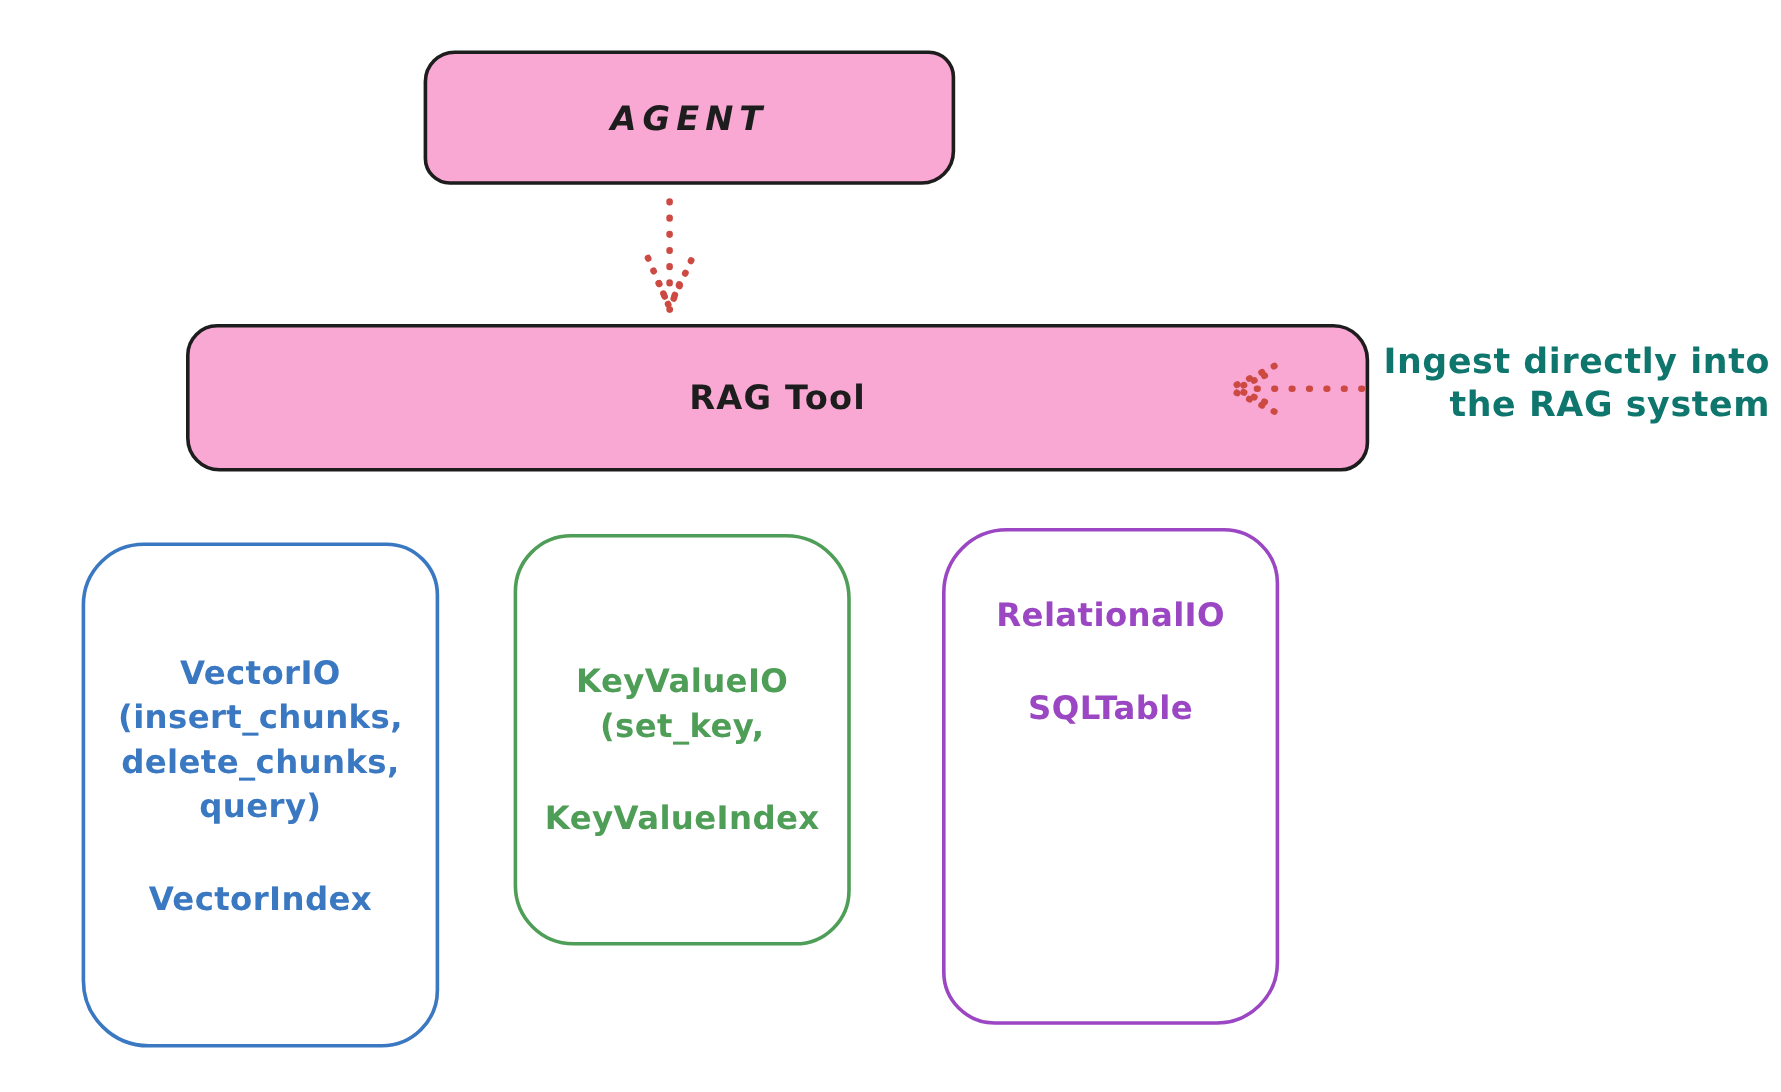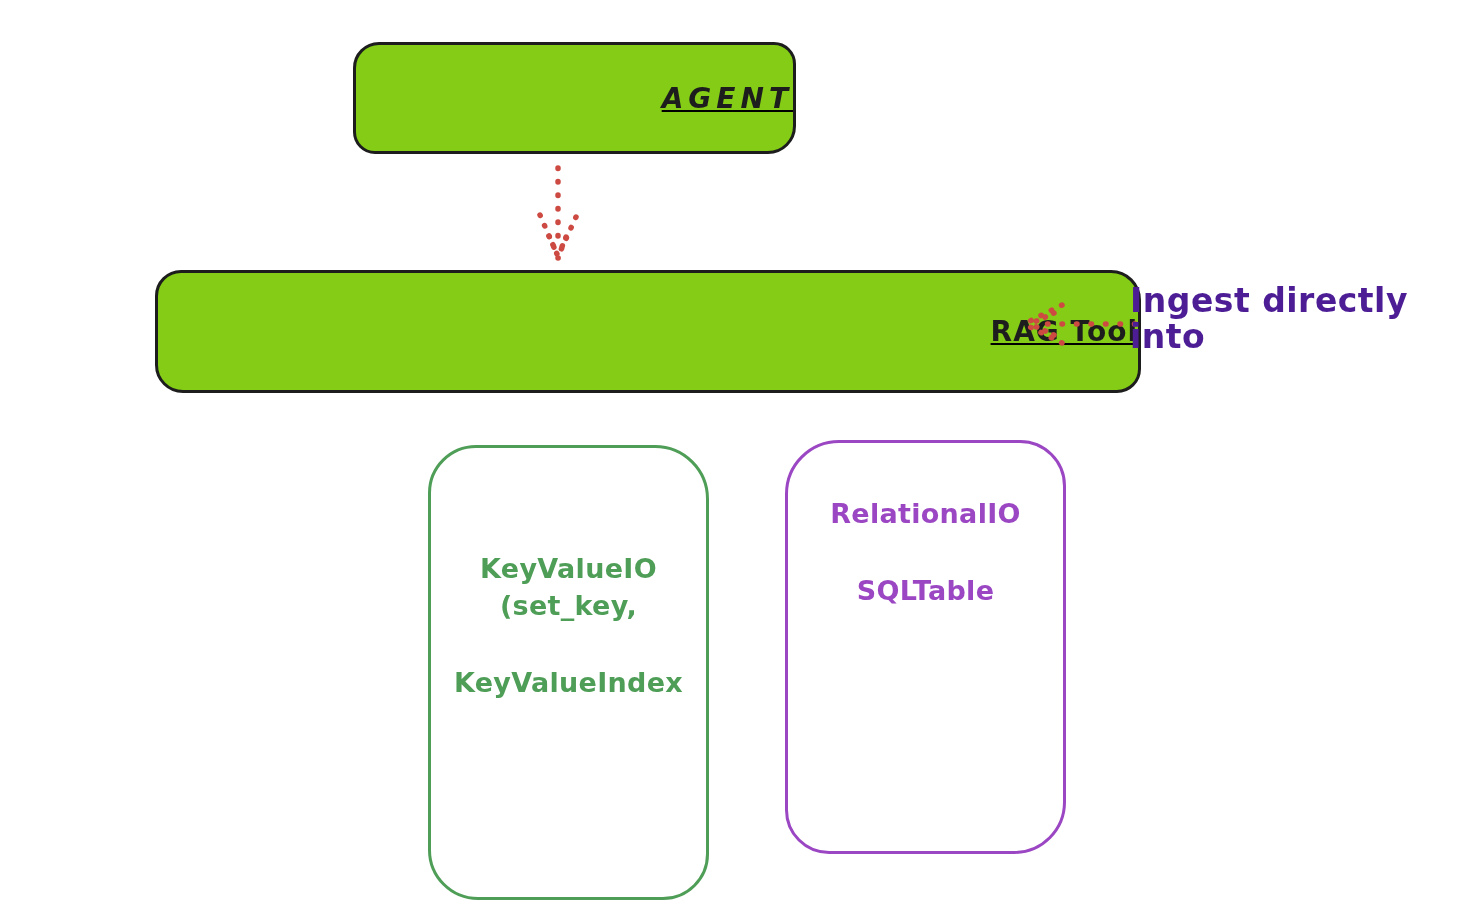--- a/index.html
+++ b/index.html
@@ -1,58 +1,58 @@
 <!DOCTYPE html>
 <html><head>
 <meta charset="utf-8">
 <style>
   html,body{margin:0;padding:0;background:#ffffff;}
   .canvas{
     position:relative;width:1484px;height:910px;background:#ffffff;overflow:hidden;
     font-family:"DejaVu Sans", sans-serif;
   }
   .node{
-    position:absolute;border:3.5px solid #1d1d1d;background:#84cc16;
-    display:flex;align-items:center;justify-content:flex-end;box-sizing:border-box;text-decoration:underline;
+    position:absolute;border:3.5px solid #1d1d1d;background:#f9a8d4;
+    display:flex;align-items:center;justify-content:center;box-sizing:border-box;
   }
   .node-agent{
     left:353px;top:42px;width:443px;height:112px;
     border-radius:26px 22px 28px 22px;
   }
   .node-agent .label{
     font-size:28px;font-weight:bold;font-style:italic;letter-spacing:5px;color:#1d1d1d;
   }
   .node-ragtool{
     left:155px;top:270px;width:986px;height:123px;
     border-radius:26px 30px 24px 28px;
   }
   .node-ragtool .label{
     font-size:28px;font-weight:bold;color:#1d1d1d;letter-spacing:1px;
   }
   .arrow-layer{position:absolute;left:0;top:0;width:1484px;height:910px;pointer-events:none;}
   .annotation{
     position:absolute;left:1130px;top:283px;width:345px;
-    text-align:left;color:#4c1d95;font-size:33px;font-weight:bold;line-height:36px;
+    text-align:right;color:#0f766e;font-size:29px;font-weight:bold;line-height:36px;
     letter-spacing:0.5px;
   }
   .io-box{
     position:absolute;background:#ffffff;box-sizing:border-box;
     display:flex;flex-direction:column;align-items:center;text-align:center;
     font-weight:bold;letter-spacing:0.3px;
   }
   .io-box .line{display:block;font-size:27px;line-height:37px;}
   .io-box .index{display:block;font-size:27px;line-height:37px;margin-top:40px;}
   .io-vector{
     left:68px;top:452px;width:298px;height:421px;
     border:3.5px solid #3b78c2;color:#3b78c2;
     border-radius:52px 44px 48px 56px;
     padding-top:88px;
   }
   .io-keyvalue{
-    left:428px;top:445px;width:281px;height:455px;
+    left:428px;top:445px;width:281px;height:343px;
     border:3.5px solid #4f9e57;color:#4f9e57;
     border-radius:48px 54px 46px 50px;
     padding-top:102px;
   }
   .io-relational{
     left:785px;top:440px;width:281px;height:414px;
     border:3.5px solid #9b46c3;color:#9b46c3;
     border-radius:54px 46px 52px 44px;
     padding-top:52px;
   }
@@ -85,22 +85,30 @@
       <path d="M1135 324 L1042 324" stroke-dasharray="0.5 14"></path>
       <path d="M1062 305 L1024 324" stroke-dasharray="0.5 11"></path>
       <path d="M1062 343 L1024 324" stroke-dasharray="0.5 11"></path>
       <path d="M1054 313 L1030 324" stroke-dasharray="0.5 9"></path>
       <path d="M1054 335 L1030 324" stroke-dasharray="0.5 9"></path>
     </g>
   </svg>
 
   <div class="annotation">
     <span>Ingest directly into</span><br>
+    <span>the RAG system</span>
   </div>
 
+  <div class="io-box io-vector">
+    <span class="line">VectorIO</span>
+    <span class="line">(insert_chunks,</span>
+    <span class="line">delete_chunks,</span>
+    <span class="line">query)</span>
+    <span class="index">VectorIndex</span>
+  </div>
 
   <div class="io-box io-keyvalue">
     <span class="line">KeyValueIO</span>
     <span class="line">(set_key,</span>
     <span class="index">KeyValueIndex</span>
   </div>
 
   <div class="io-box io-relational">
     <span class="line">RelationalIO</span>
     <span class="index">SQLTable</span>

